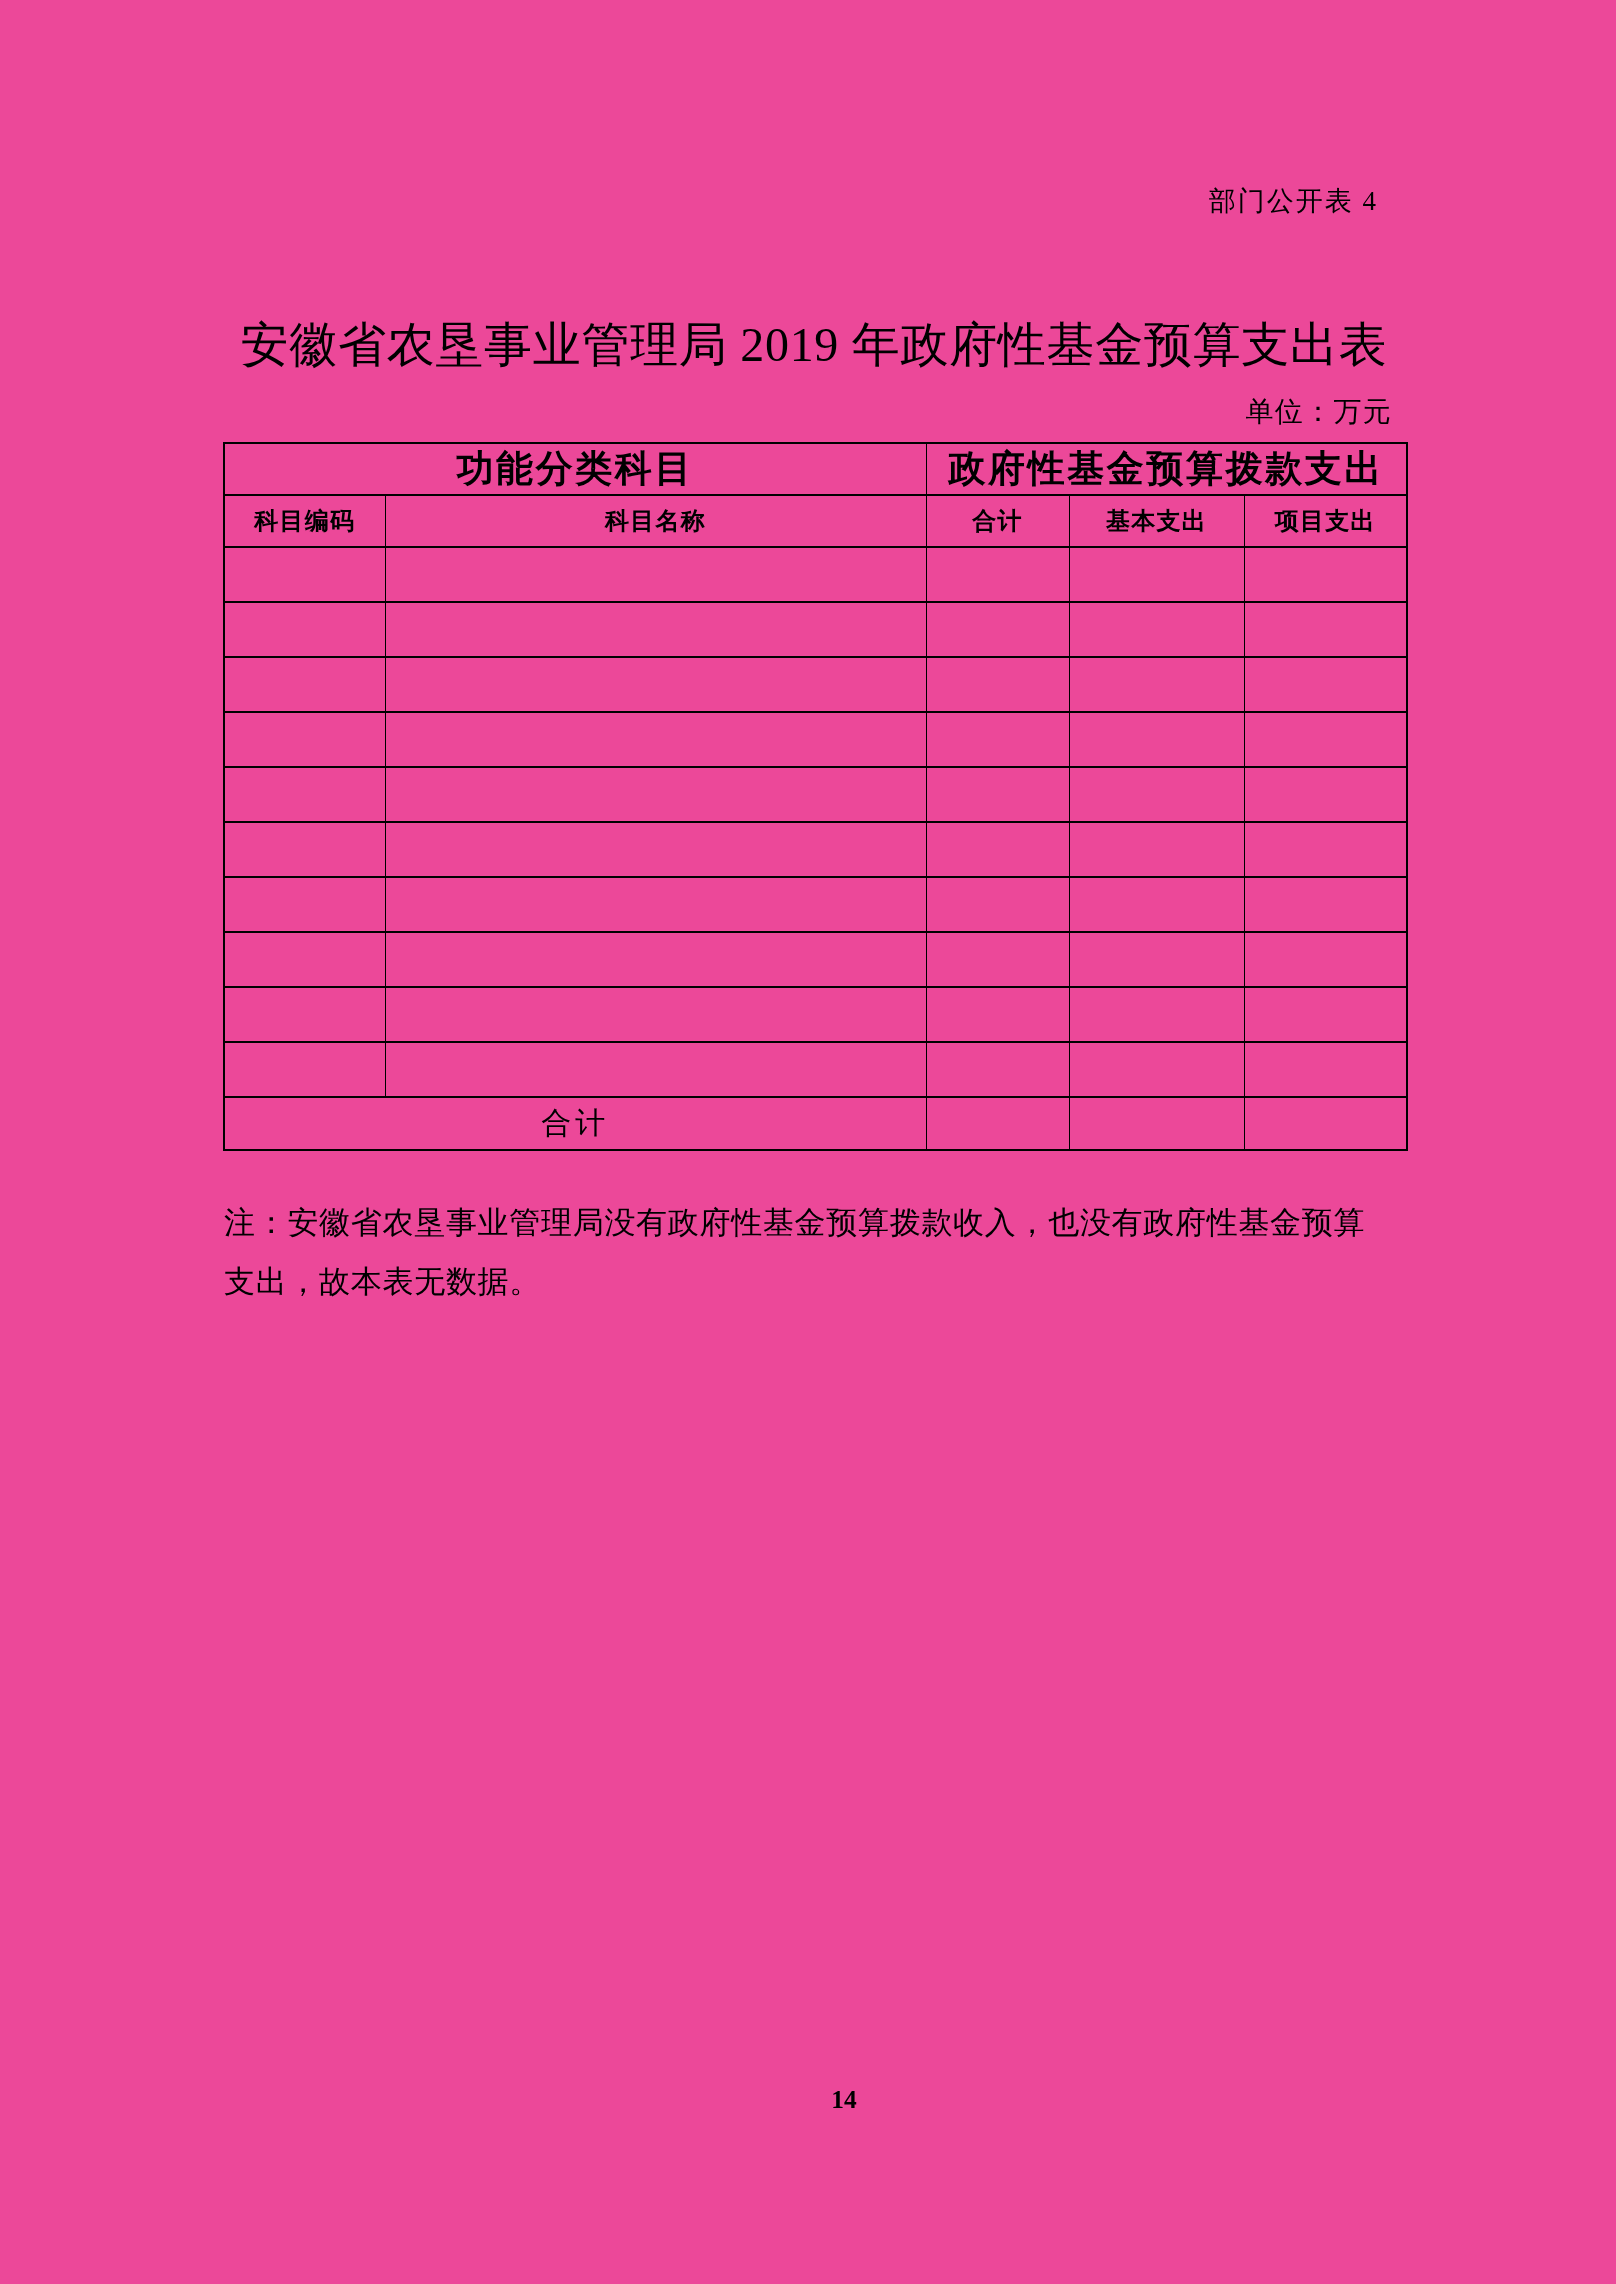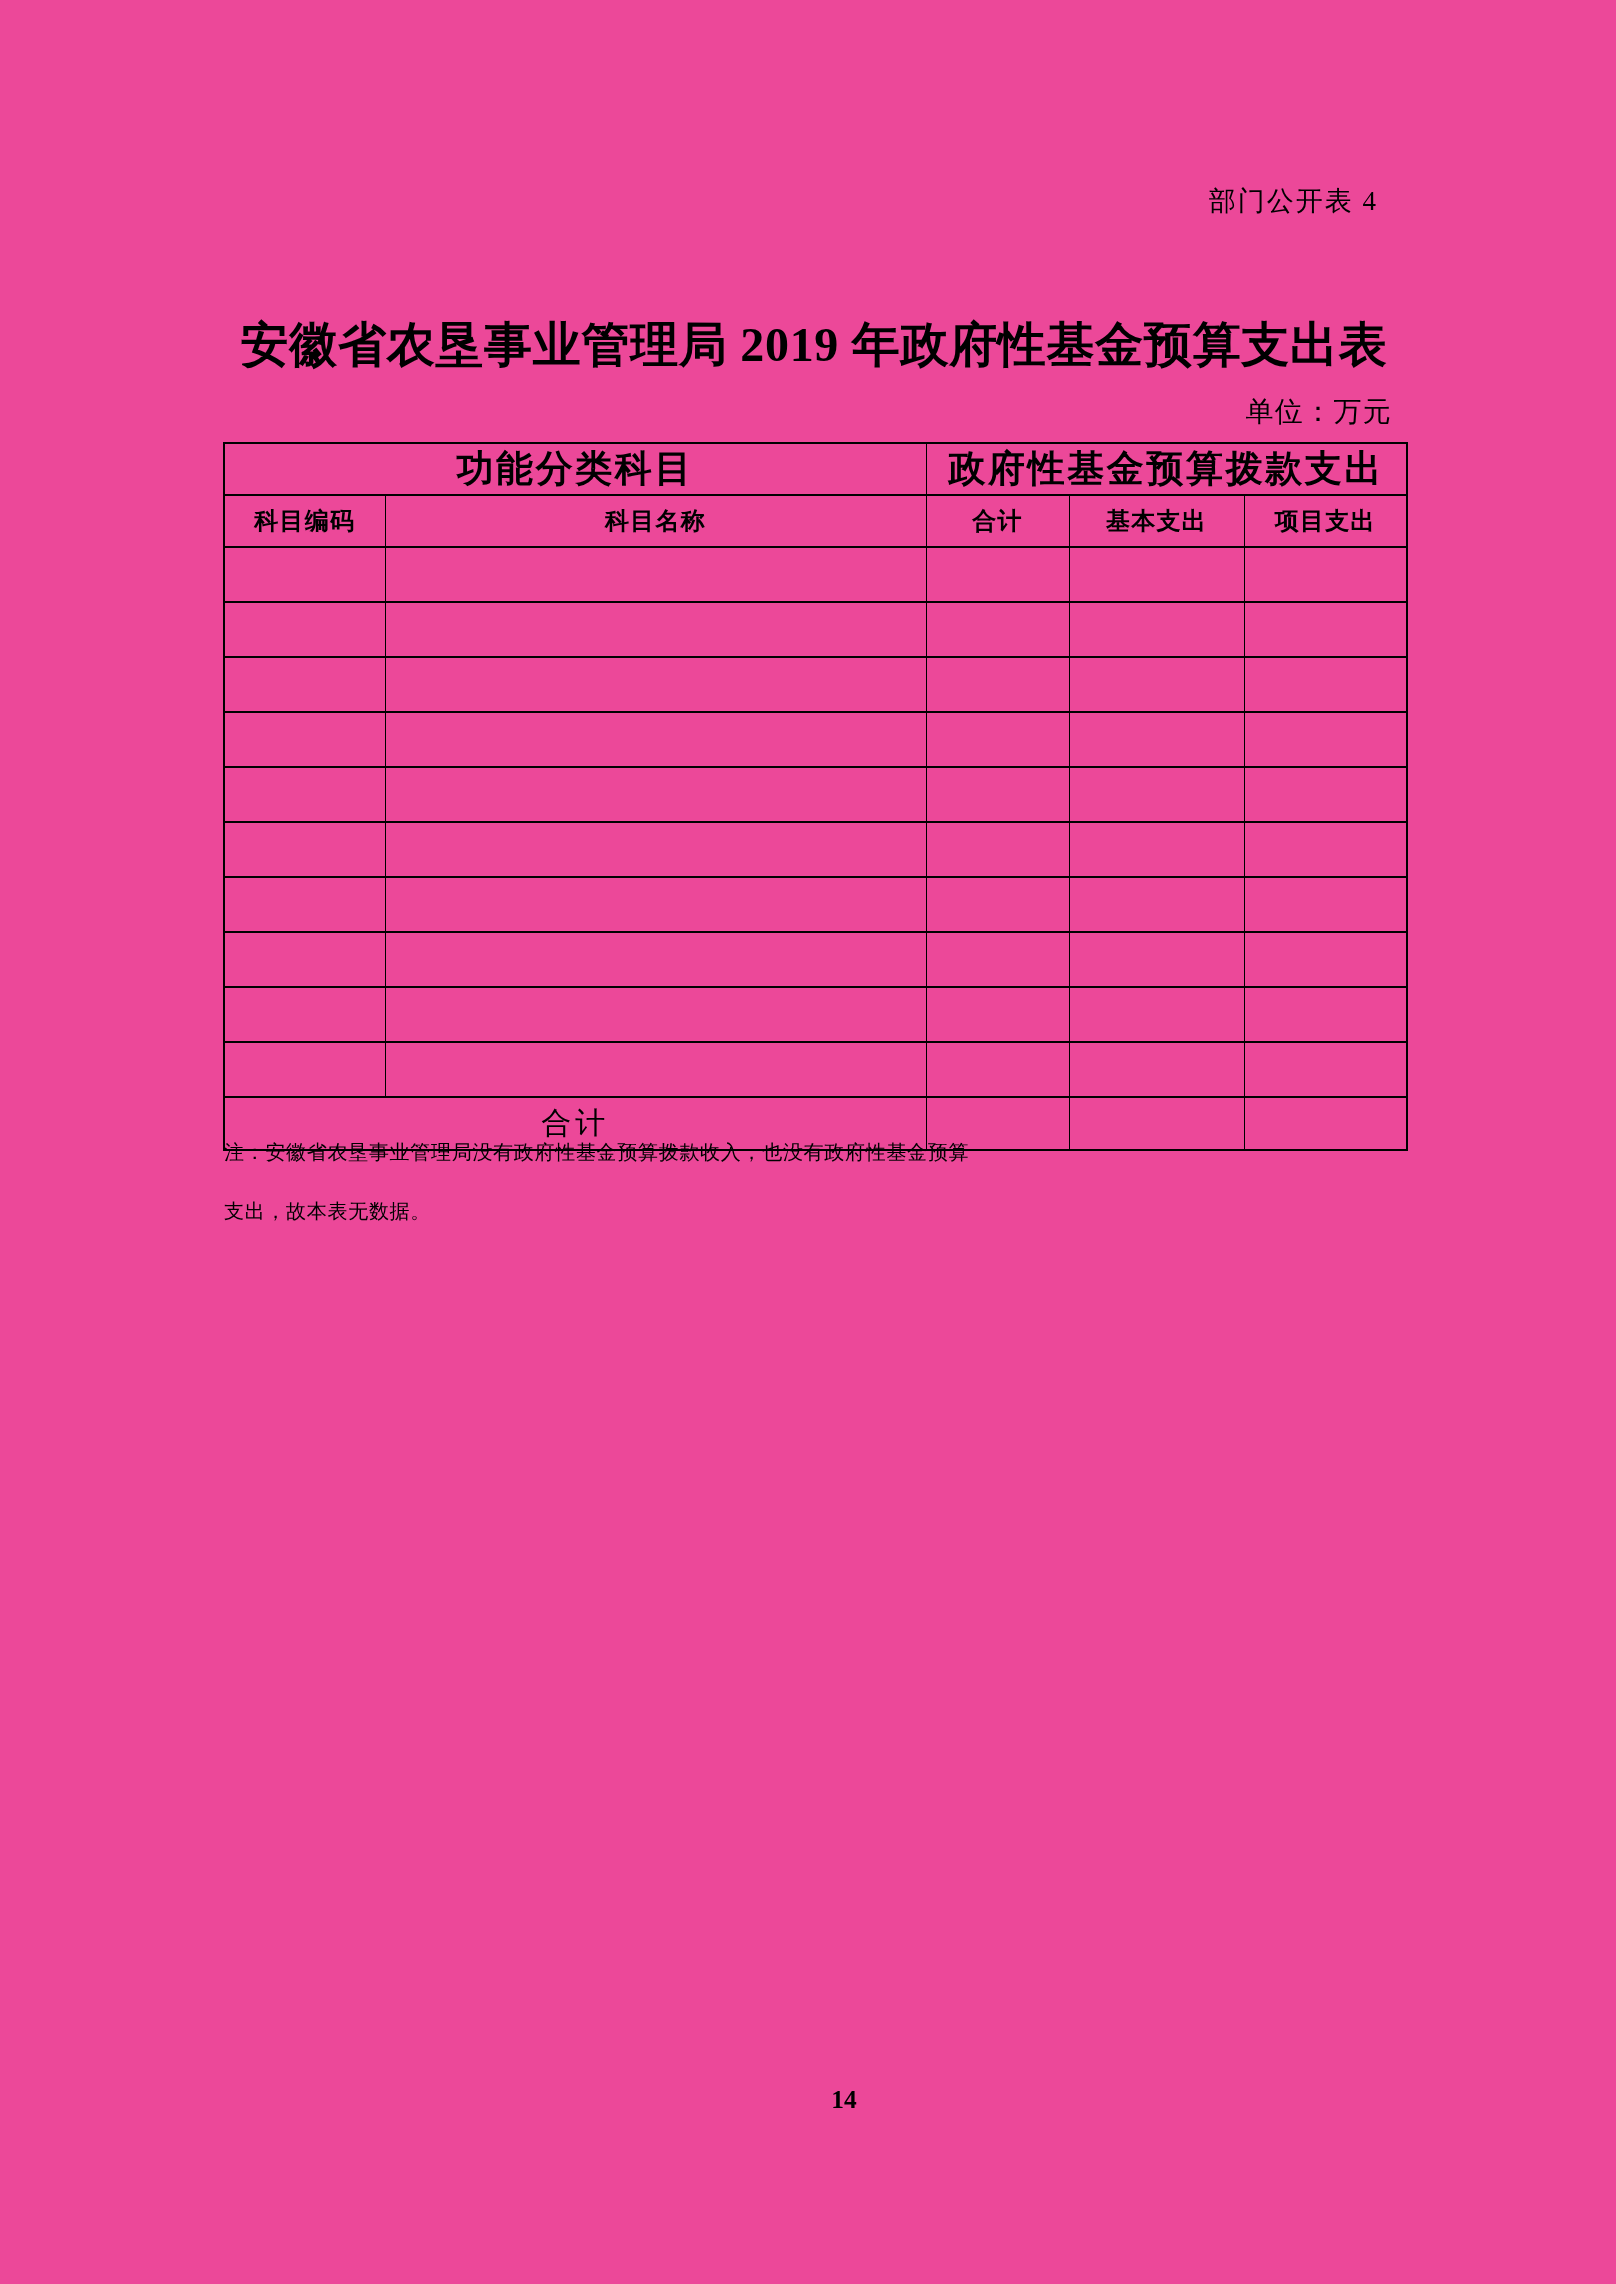--- a/index.html
+++ b/index.html
@@ -21,21 +21,21 @@
     letter-spacing: 2px;
     white-space: nowrap;
   }
   .doc-title {
     position: absolute;
     top: 313px;
     left: 223px;
     width: 1182px;
     text-align: center;
     font-size: 48px;
-    font-weight: bold;
+    font-weight: normal;
     letter-spacing: 0.7px;
     white-space: nowrap;
   }
   .unit-label {
     position: absolute;
     top: 393px;
     right: 224px;
     font-size: 28px;
     letter-spacing: 1.3px;
     white-space: nowrap;
@@ -77,24 +77,24 @@
     letter-spacing: 1.3px;
   }
   tbody.body-rows td { height: 55px; }
   tr.total-row td {
     height: 53px;
     font-size: 30px;
     letter-spacing: 3.9px;
   }
   .note {
     position: absolute;
-    top: 1123px;
+    top: 1193px;
     left: 224px;
     width: 1192px;
-    font-size: 20px;
+    font-size: 31px;
     line-height: 59px;
     letter-spacing: 0.7px;
   }
   .page-number {
     position: absolute;
     top: 2085px;
     left: 0;
     width: 100%;
     text-align: center;
     font-size: 25.4px;

